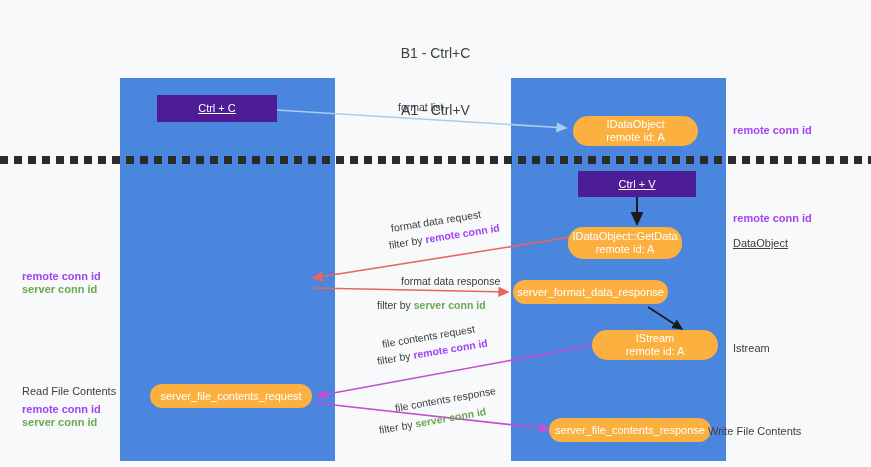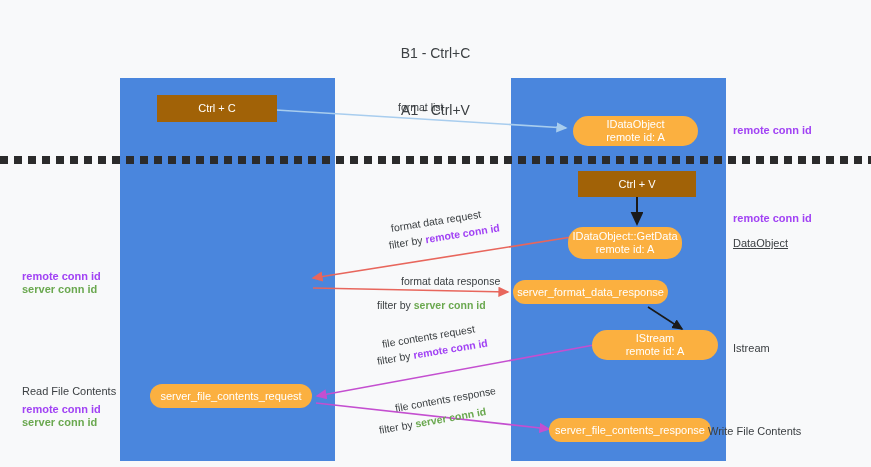--- a/index.html
+++ b/index.html
@@ -35,21 +35,21 @@
   
   .box{
     box-sizing:border-box;
     display:flex;align-items:center;justify-content:center;
     text-align:center;
     color:#ffffff;
     font-size:11px;line-height:13px;
     white-space:pre-line;
     padding:2px 4px;
   }
-  .box.green{background:#a16207;}
+  .box.green{background:#4c1d95;text-decoration:underline;}
   .box.orange{background:#f9b martin;border-radius:15px;}
   .box.orange{background:#fbb košík;}
   .box.orange{background:#fbb040;}
 
   
   .divider{
     left:0;top:156px;width:871px;height:8px;
     background-image:repeating-linear-gradient(to right,#2b2b2b 0px,#2b2b2b 8px,transparent 8px,transparent 14px);
   }
 

